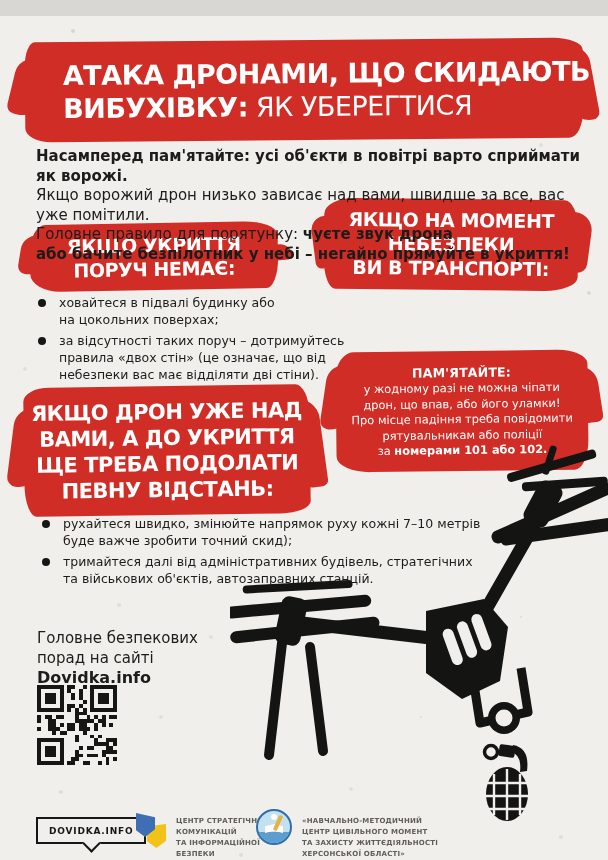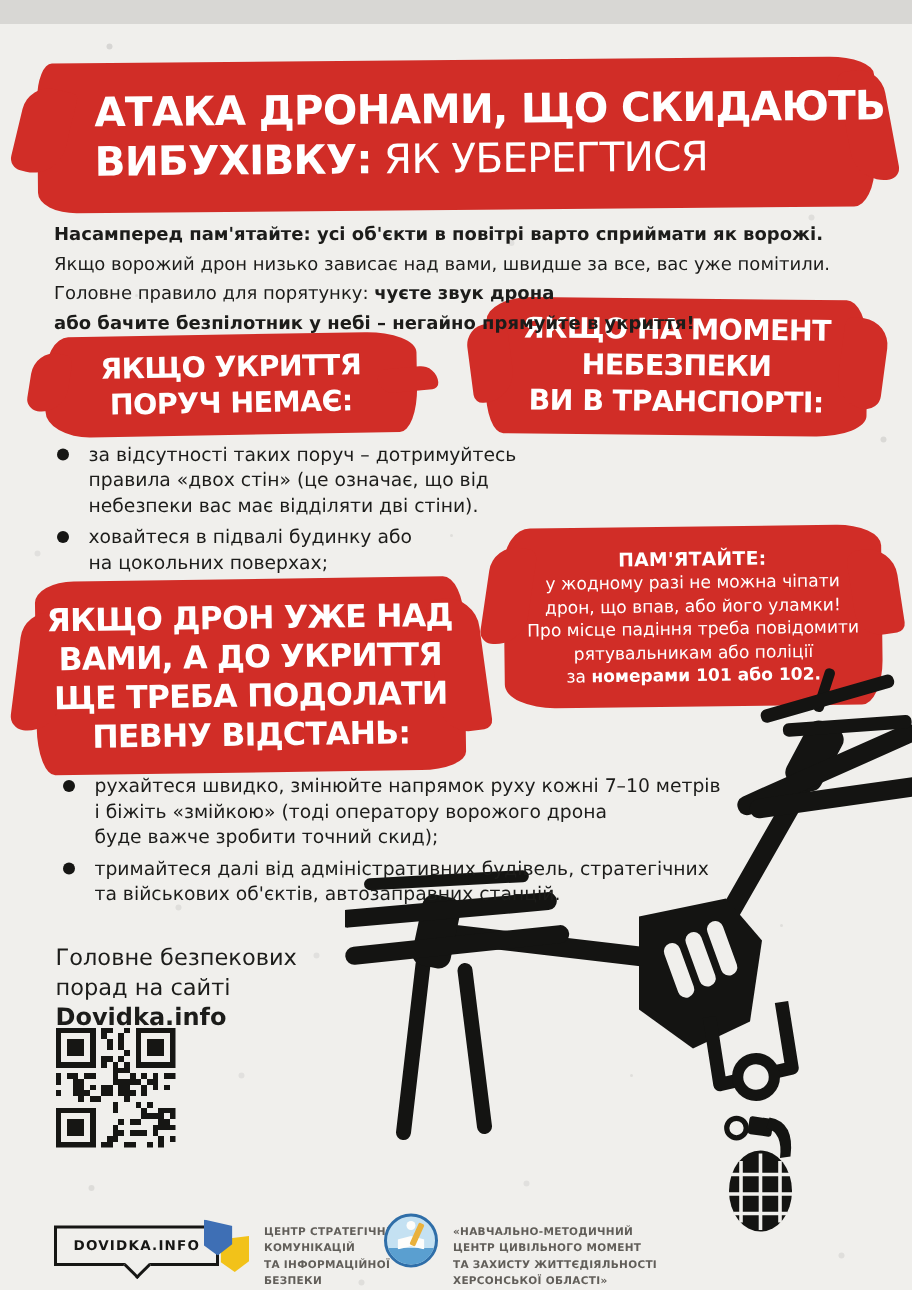--- a/index.html
+++ b/index.html
@@ -38,21 +38,21 @@
     left:25px;top:24px;width:558px;height:100px;
     border-radius:10px 30px 14px 26px / 24px 12px 28px 14px;
     transform:rotate(-.5deg);
     color:#fff;padding:17px 0 0 38px;white-space:nowrap;
   }
   .banner::before{left:-13px;top:16px;width:34px;height:58px;border-radius:18px 4px 22px 8px;transform:rotate(14deg);}
   .banner::after{right:-11px;top:8px;width:30px;height:76px;border-radius:6px 20px 8px 24px;transform:rotate(-10deg);}
   .title-l1,.title-l2{font-size:27px;line-height:33px;letter-spacing:-.5px;font-weight:700;}
   .title-l2 .light{font-weight:400;}
 
-  .intro{position:absolute;left:36px;top:131px;width:552px;font-size:12px;line-height:19.5px;z-index:2;}
+  .intro{position:absolute;left:36px;top:131px;width:552px;font-size:15px;line-height:19.5px;z-index:2;}
   .intro .b{font-weight:700;}
   .intro span{display:inline;}
   .intro .line{display:block;}
 
   .h-block{color:#fff;text-align:center;font-weight:700;}
   .h-line{display:block;font-size:19px;line-height:24px;letter-spacing:-.4px;}
 
   .ns-block{
     left:30px;top:207px;width:248px;padding:10px 4px 9px;
     border-radius:16px 34px 12px 30px / 28px 14px 30px 18px;transform:rotate(-1deg);
@@ -147,27 +147,27 @@
     <span class="line"><span>Головне правило для порятунку: </span><span class="b">чуєте звук дрона</span></span>
     <span class="line b">або бачите безпілотник у небі – негайно прямуйте в укриття!</span>
   </p>
 
   <section class="paint h-block ns-block">
     <span class="h-line">ЯКЩО УКРИТТЯ</span>
     <span class="h-line">ПОРУЧ НЕМАЄ:</span>
   </section>
   <ul class="bullets ns-bullets">
     <li>
+      <span class="bl">ховайтеся в підвалі будинку або</span>
+      <span class="bl">на цокольних поверхах;</span>
+    </li>
+    <li>
       <span class="bl">за відсутності таких поруч – дотримуйтесь</span>
       <span class="bl">правила «двох стін» (це означає, що від</span>
       <span class="bl">небезпеки вас має відділяти дві стіни).</span>
-    </li>
-    <li>
-      <span class="bl">ховайтеся в підвалі будинку або</span>
-      <span class="bl">на цокольних поверхах;</span>
     </li>
   </ul>
 
   <section class="paint h-block tr-block">
     <span class="h-line">ЯКЩО НА МОМЕНТ</span>
     <span class="h-line">НЕБЕЗПЕКИ</span>
     <span class="h-line">ВИ В ТРАНСПОРТІ:</span>
   </section>
 
   <aside class="paint rm-block">
@@ -181,21 +181,20 @@
 
   <section class="paint h-block do-block">
     <span class="h-line">ЯКЩО ДРОН УЖЕ НАД</span>
     <span class="h-line">ВАМИ, А ДО УКРИТТЯ</span>
     <span class="h-line">ЩЕ ТРЕБА ПОДОЛАТИ</span>
     <span class="h-line">ПЕВНУ ВІДСТАНЬ:</span>
   </section>
   <ul class="bullets do-bullets">
     <li>
       <span class="bl">рухайтеся швидко, змінюйте напрямок руху кожні 7–10 метрів</span>
-      <span class="bl">і біжіть «змійкою» (тоді оператору ворожого дрона</span>
       <span class="bl">буде важче зробити точний скид);</span>
     </li>
     <li>
       <span class="bl">тримайтеся далі від адміністративних будівель, стратегічних</span>
       <span class="bl">та військових об'єктів, автозаправних станцій.</span>
     </li>
   </ul>
 
   <svg class="drone" viewBox="0 0 378 400" aria-hidden="true">
     <g fill="#141412">

